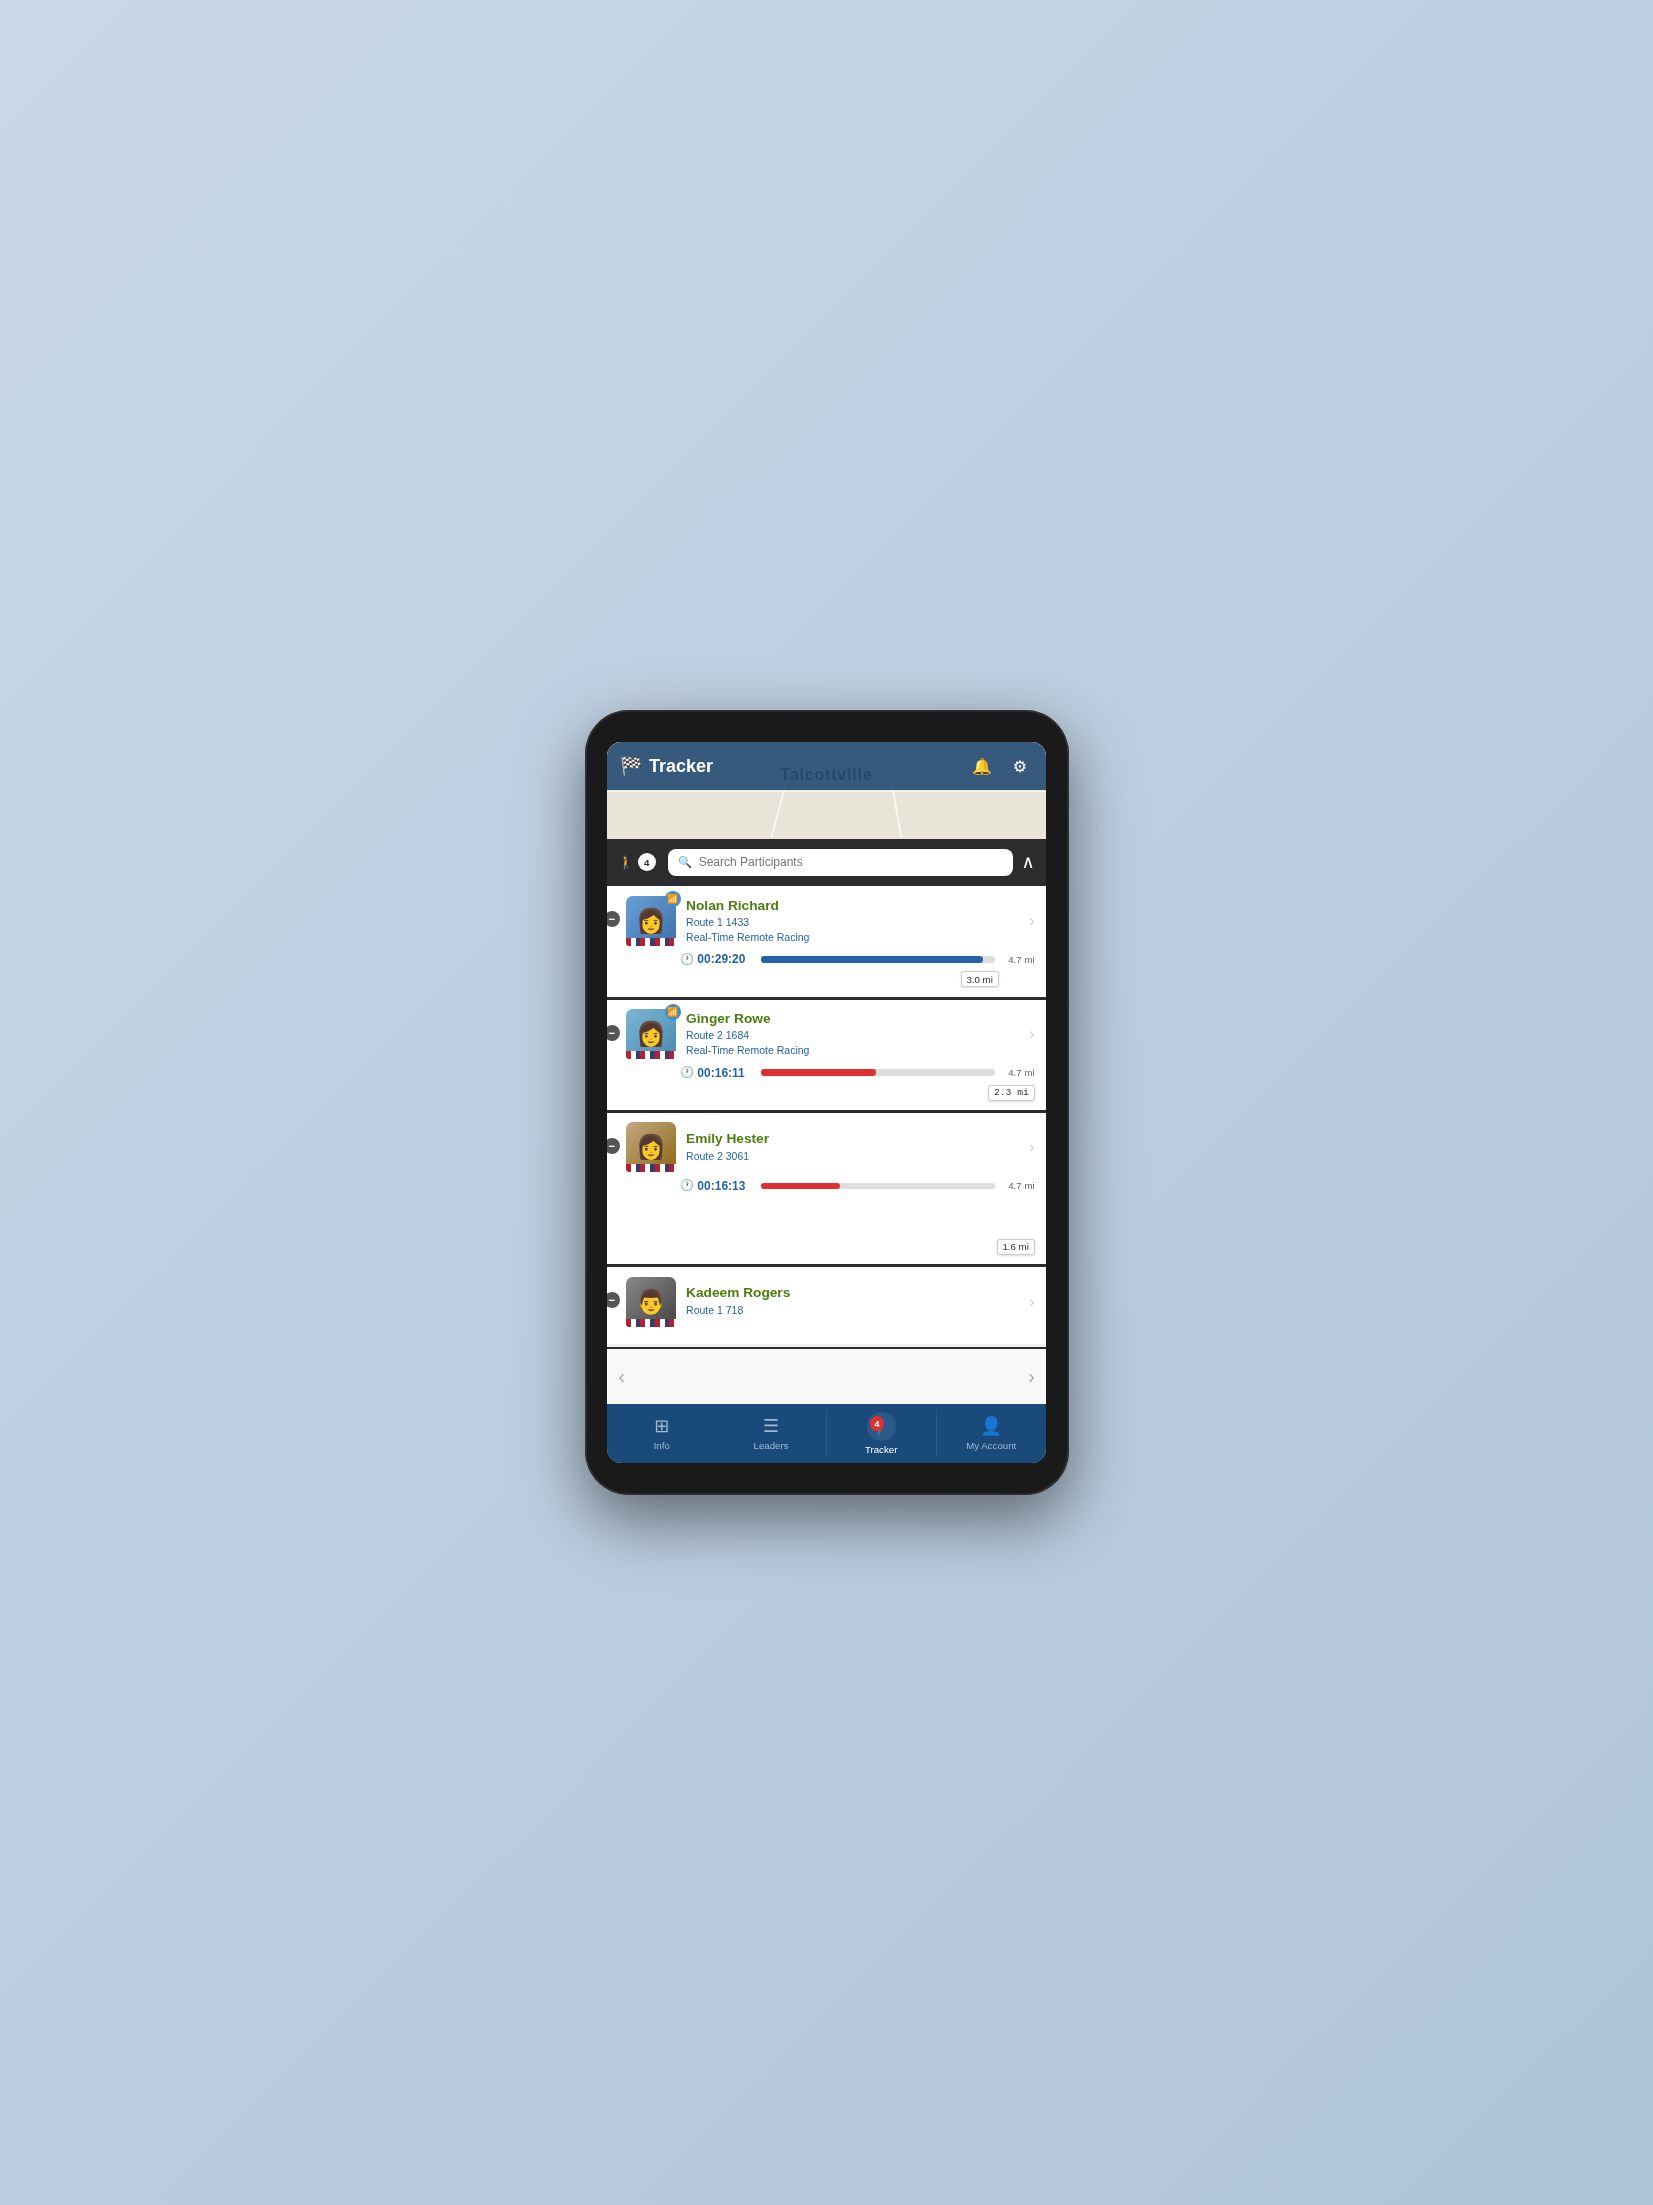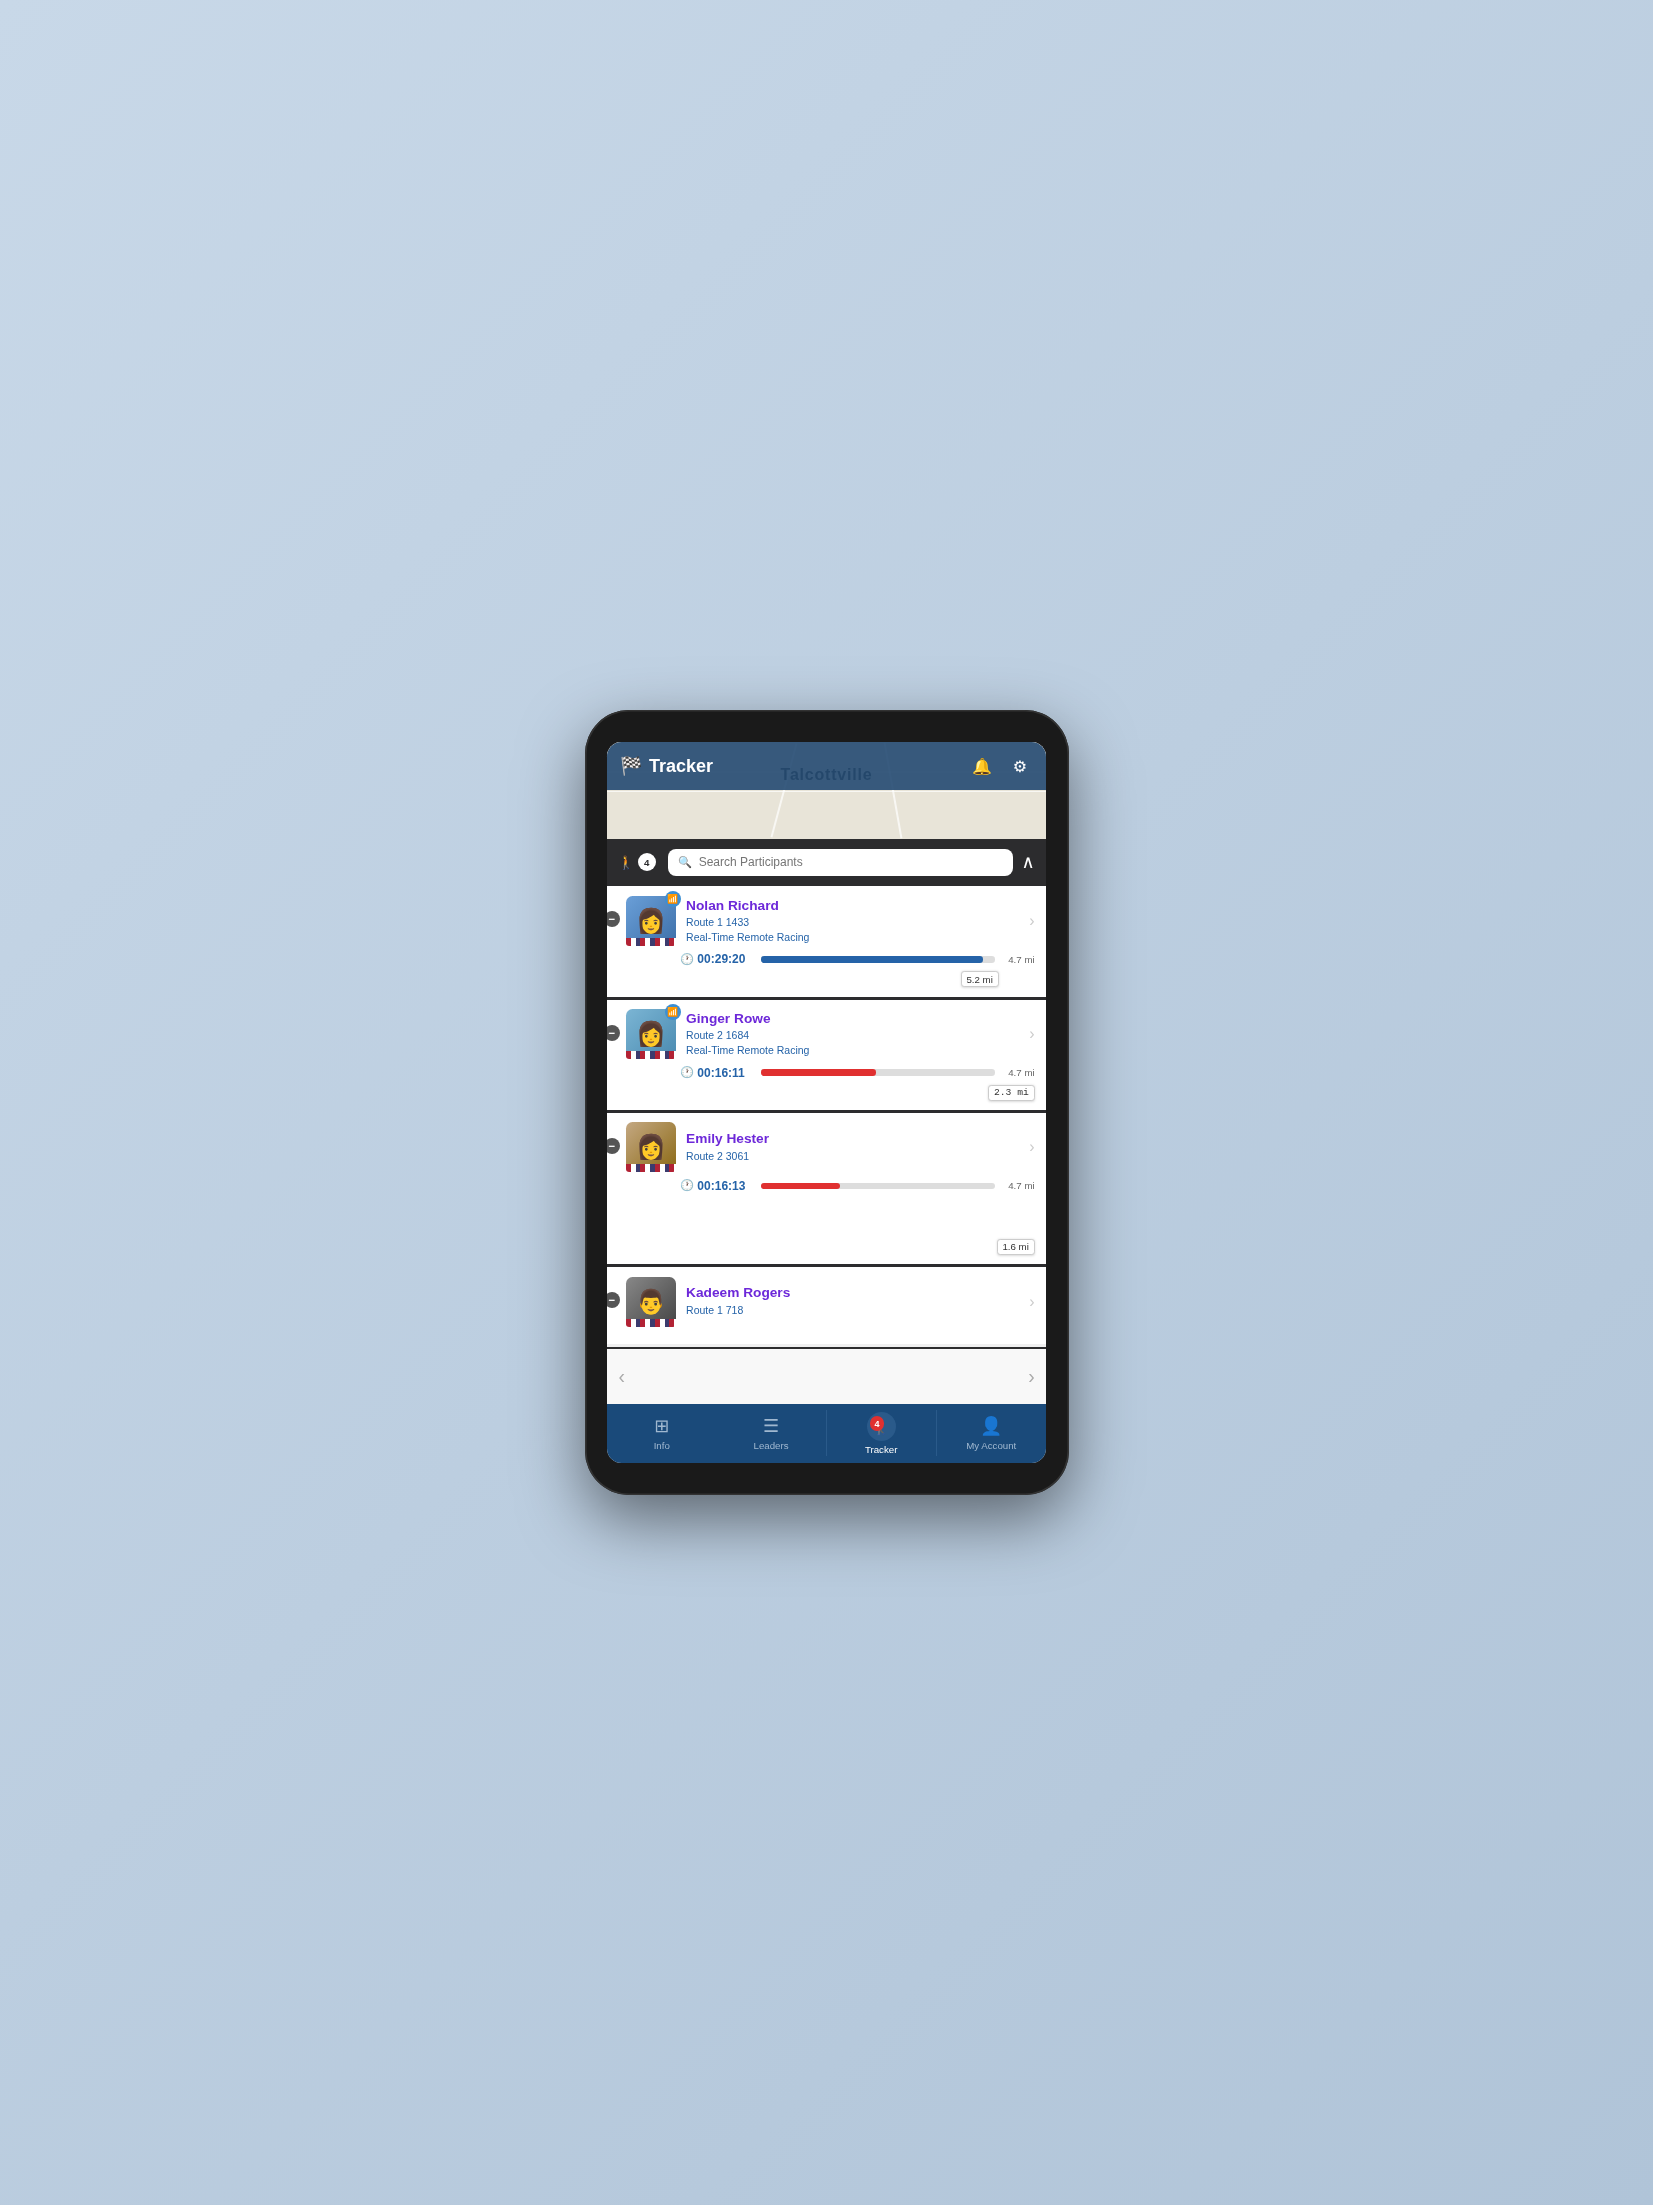--- a/index.html
+++ b/index.html
@@ -227,21 +227,21 @@
       left: 0;
       right: 0;
       height: 8px;
       background: repeating-linear-gradient(90deg, #b22234 0px, #b22234 4.8px, #fff 4.8px, #fff 9.7px, #3c3b6e 9.7px, #3c3b6e 14.5px);
       border-radius: 0 0 3.2px 3.2px;
     }
     .card-info { flex: 1; }
     .card-name {
       font-size: 13.7px;
       font-weight: 700;
-      color: #6d28d9;
+      color: #4d7c0f;
       margin-bottom: 2.4px;
     }
     .card-route {
       font-size: 10.5px;
       color: #2563a8;
       line-height: 1.4;
     }
     .chevron-right {
       color: #ccc;
       font-size: 16px;
@@ -432,21 +432,21 @@
             <div class="time-display">
               <span class="clock-icon">🕐</span>
               <span>00:29:20</span>
             </div>
             <div class="progress-bar-wrap">
               <div class="progress-bar-fill progress-fill-blue" style="width:95%"></div>
             </div>
             <div class="progress-label-right">4.7 mi</div>
           </div>
           <div style="display:flex;justify-content:flex-end;padding-right:36px;">
-            <span class="progress-tooltip">5.2 mi</span>
+            <span class="progress-tooltip">3.0 mi</span>
           </div>
         </div>
       </div>
 
       <div class="participant-card">
         <div class="card-main">
           <div class="minus-btn">−</div>
           <div class="avatar-wrap">
             <div class="avatar-img avatar-ginger">
               <span style="font-size:24px;">👩</span>

